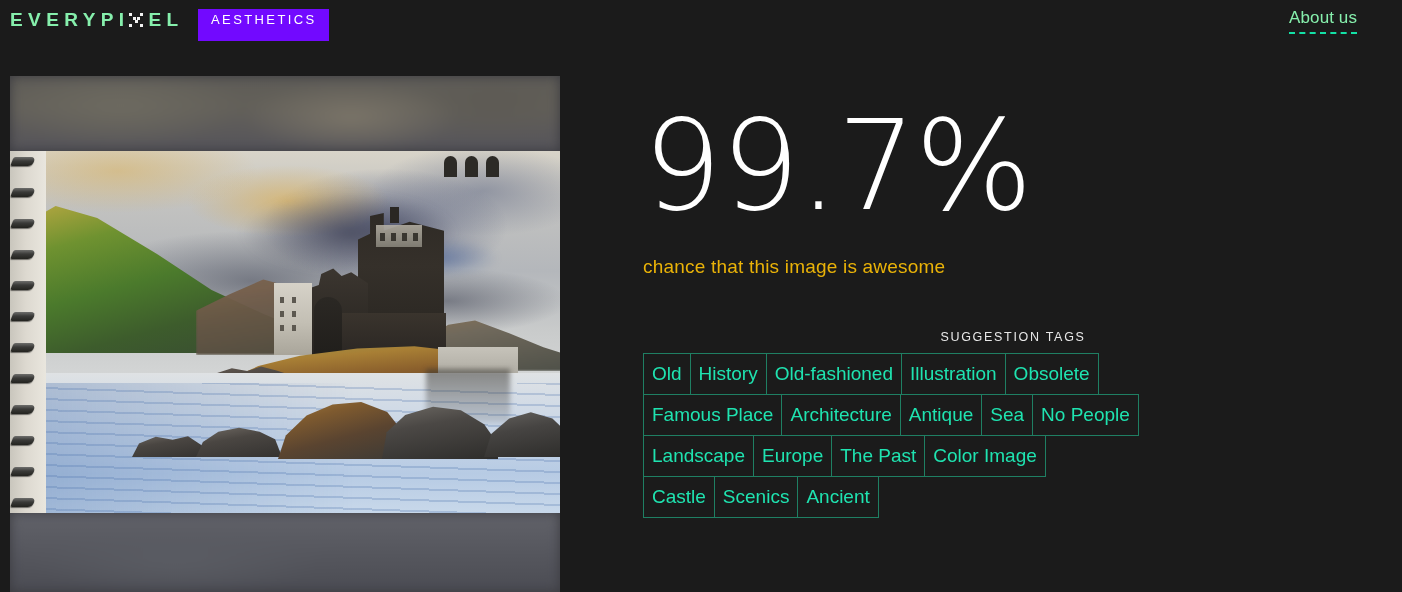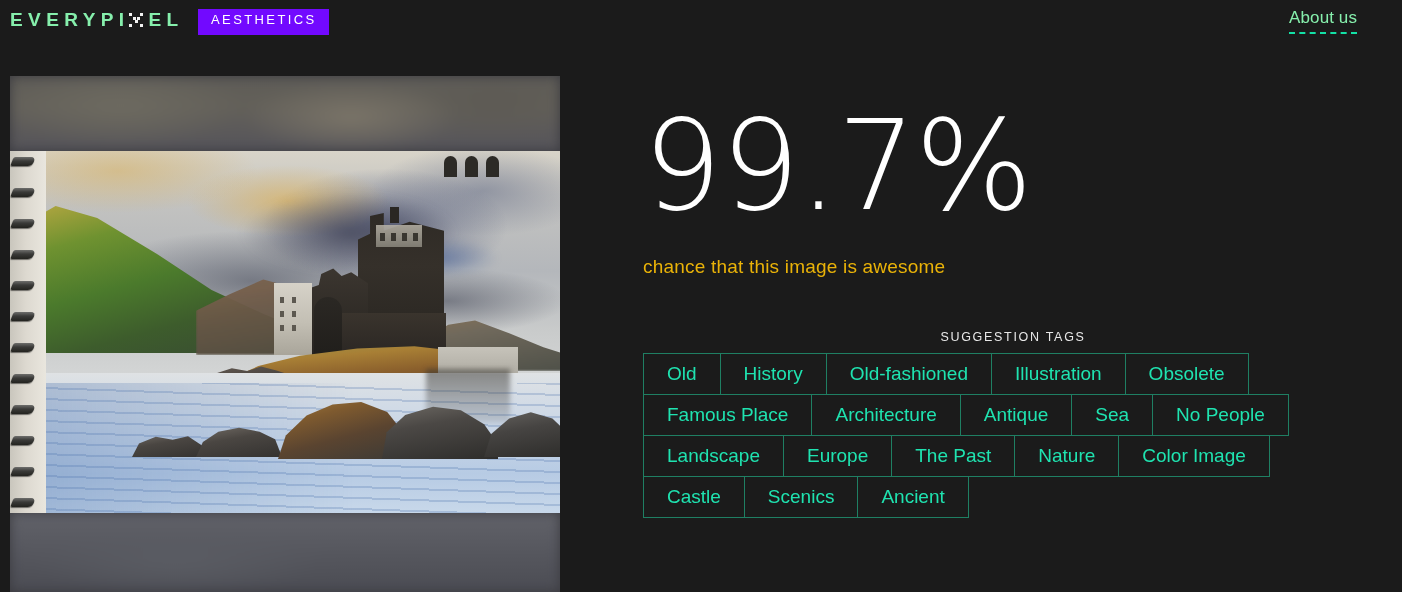--- a/index.html
+++ b/index.html
@@ -71,21 +71,21 @@
   .bx3 { left: 4px;  top: 5px; }
   .bx4 { left: 8px;  top: 5px; }
   .bx5 { left: 6px;  top: 8px; }
   .bx6 { left: 0px;  top: 12px; }
   .bx7 { left: 11px; top: 12px; }
 
   .badge-aesthetics {
     position: absolute;
     left: 198px;
     top: 9px;
-    height: 26px;
+    height: 32px;
     line-height: 22px;
     padding: 0 12px 0 13px;
     background: #7209ff;
     color: #ffffff;
     font-size: 13px;
     letter-spacing: 2.4px;
     font-weight: 400;
     white-space: nowrap;
   }
 
@@ -467,21 +467,21 @@
     display: flex;
     margin-top: -1px;
   }
 
   .tag {
     border: 1px solid #1f7f63;
     color: #1fe3b0;
     font-size: 19px;
     line-height: 40px;
     height: 42px;
-    padding: 0 23px;
+    padding: 0 8px;
     white-space: nowrap;
     background: transparent;
     margin-right: -1px;
     cursor: pointer;
     font-weight: 400;
     text-align: right;
   }
 </style>
 </head>
 <body>
@@ -587,21 +587,20 @@
           <div class="tag">Famous Place</div>
           <div class="tag">Architecture</div>
           <div class="tag">Antique</div>
           <div class="tag">Sea</div>
           <div class="tag">No People</div>
         </div>
         <div class="tag-row">
           <div class="tag">Landscape</div>
           <div class="tag">Europe</div>
           <div class="tag">The Past</div>
-          <div class="tag">Nature</div>
           <div class="tag">Color Image</div>
         </div>
         <div class="tag-row">
           <div class="tag">Castle</div>
           <div class="tag">Scenics</div>
           <div class="tag">Ancient</div>
         </div>
       </div>
   </div>
 

